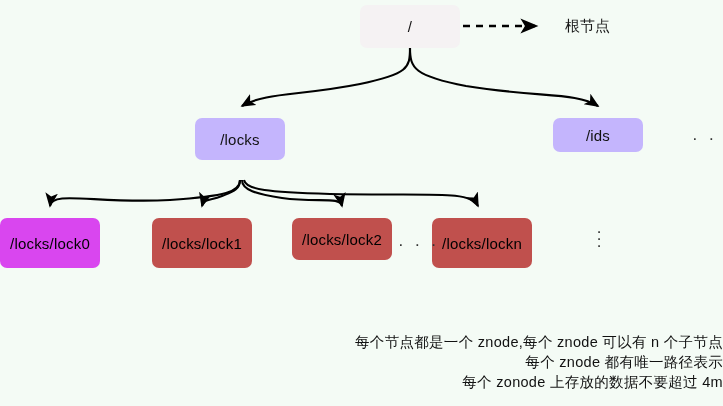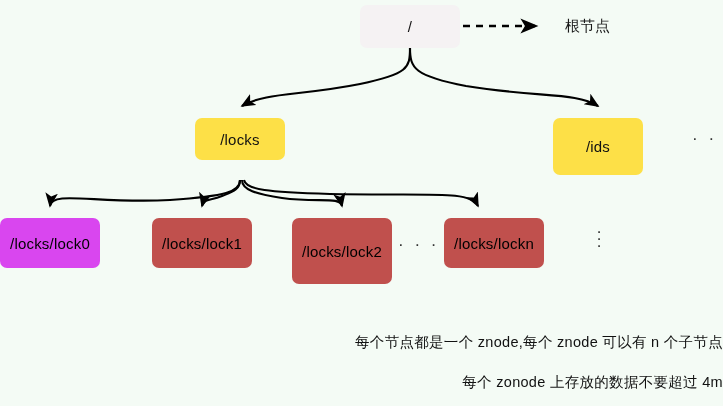--- a/index.html
+++ b/index.html
@@ -17,21 +17,21 @@
     position:absolute;
     box-sizing:border-box;
     display:flex;align-items:center;justify-content:center;
     border-radius:7px;
     font-size:15px;
     letter-spacing:.2px;
     white-space:nowrap;
     color:#111;
   }
   .node.root{background:#f5f2f3;}
-  .node.blue{background:#fde047;align-items:center;}
+  .node.blue{background:#c4b5fd;align-items:center;}
   .node.teal{background:#d946ef;color:#000;}
   .node.red{background:#c0504d;color:#000;}
 
   .legend-label{
     position:absolute;
     font-size:15px;color:#1a1a1a;
     white-space:nowrap;
     margin-left:12px;
   }
 
@@ -92,48 +92,49 @@
   </svg>
 
   <div class="node root" style="left:360px;top:5px;width:100px;height:43px;">
     <span>/</span>
   </div>
 
   <div class="node blue" style="left:195px;top:118px;width:90px;height:42px;">
     <span>/locks</span>
   </div>
 
-  <div class="node blue" style="left:553px;top:118px;width:90px;height:57px;">
+  <div class="node blue" style="left:553px;top:118px;width:90px;height:34px;">
     <span>/ids</span>
   </div>
 
   <div class="node teal" style="left:0px;top:218px;width:100px;height:50px;">
     <span>/locks/lock0</span>
   </div>
 
   <div class="node red" style="left:152px;top:218px;width:100px;height:50px;">
     <span>/locks/lock1</span>
   </div>
 
-  <div class="node red" style="left:292px;top:218px;width:100px;height:66px;">
+  <div class="node red" style="left:292px;top:218px;width:100px;height:42px;">
     <span>/locks/lock2</span>
   </div>
 
-  <div class="node red" style="left:432px;top:218px;width:100px;height:50px;margin-left:12px;">
+  <div class="node red" style="left:432px;top:218px;width:100px;height:50px;">
     <span>/locks/lockn</span>
   </div>
 
   <div class="legend-label" style="left:553px;top:17px;">根节点</div>
 
   <div class="h-ellipsis" style="left:692px;top:130px;">· · ·</div>
 
   <div class="h-ellipsis" style="left:398px;top:236px;">· · ·</div>
 
   <div class="v-ellipsis" style="left:593px;top:228px;width:12px;">
     <span>·</span>
     <span>·</span>
     <span>·</span>
   </div>
 
   <div class="caption" style="top:333px;">每个节点都是一个 znode,每个 znode 可以有 n 个子节点</div>
+  <div class="caption" style="top:353px;">每个 znode 都有唯一路径表示</div>
   <div class="caption" style="top:373px;">每个 zonode 上存放的数据不要超过 4m</div>
 
 </div>
 
 </body></html>

